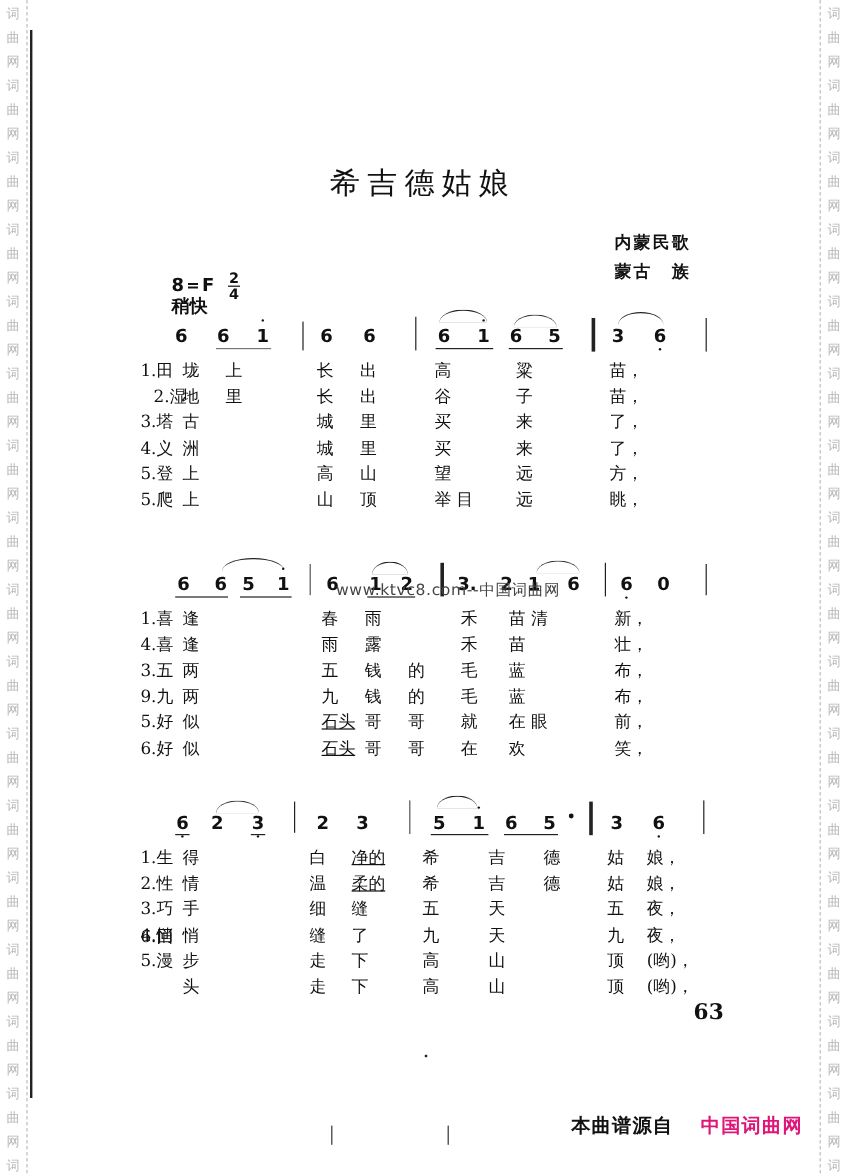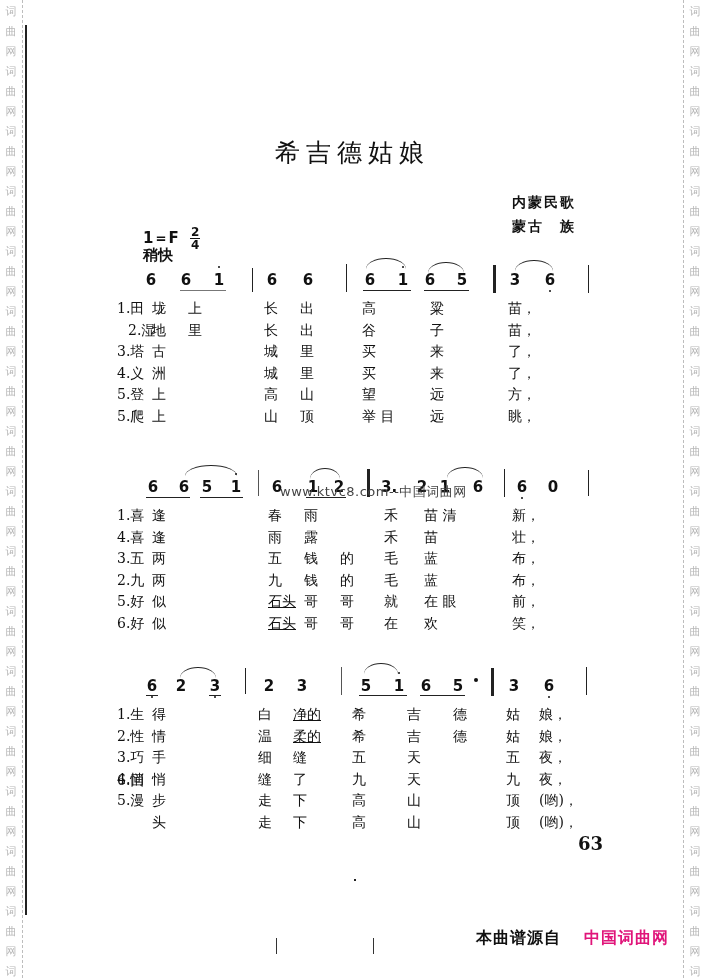--- a/index.html
+++ b/index.html
@@ -149,21 +149,21 @@
     <span class="wm" style="top: 922px;">曲</span>
     <span class="wm" style="top: 942px;">网</span>
     <span class="wm" style="top: 962px;">词</span>
   </div>
 <div class="spine"></div>
 
 <div class="abs title">希吉德姑娘</div>
 <div class="abs source">内蒙民歌</div>
 <div class="abs ethnic">蒙古　族</div>
 <div class="abs key">
-  <span>1＝F</span>
+  <span>8＝F</span>
   <span class="frac">
     <span class="n">2</span>
     <span>4</span>
   </span>
 </div>
 <div class="abs tempo">稍快</div>
 
 <div>
   <div class="note" style="left:145px;top:271px">6</div>
   <div class="note" style="left:180px;top:271px">6</div>
@@ -277,21 +277,21 @@
       <span class="lyr" style="left: 424px; top: 528.5px;">苗</span>
       <span class="lyr" style="left: 512px; top: 528.5px;">壮，</span>
       <span class="lyr" style="left: 117px; top: 550px;">3.五</span>
       <span class="lyr" style="left: 152px; top: 550px;">两</span>
       <span class="lyr" style="left: 268px; top: 550px;">五</span>
       <span class="lyr" style="left: 304px; top: 550px;">钱</span>
       <span class="lyr" style="left: 340px; top: 550px;">的</span>
       <span class="lyr" style="left: 384px; top: 550px;">毛</span>
       <span class="lyr" style="left: 424px; top: 550px;">蓝</span>
       <span class="lyr" style="left: 512px; top: 550px;">布，</span>
-      <span class="lyr" style="left: 117px; top: 571.5px;">2.九</span>
+      <span class="lyr" style="left: 117px; top: 571.5px;">9.九</span>
       <span class="lyr" style="left: 152px; top: 571.5px;">两</span>
       <span class="lyr" style="left: 268px; top: 571.5px;">九</span>
       <span class="lyr" style="left: 304px; top: 571.5px;">钱</span>
       <span class="lyr" style="left: 340px; top: 571.5px;">的</span>
       <span class="lyr" style="left: 384px; top: 571.5px;">毛</span>
       <span class="lyr" style="left: 424px; top: 571.5px;">蓝</span>
       <span class="lyr" style="left: 512px; top: 571.5px;">布，</span>
       <span class="lyr" style="left: 117px; top: 593px;">5.好</span>
       <span class="lyr" style="left: 152px; top: 593px;">似</span>
       <span class="lyr u" style="left: 268px; top: 593px;">石头</span>

